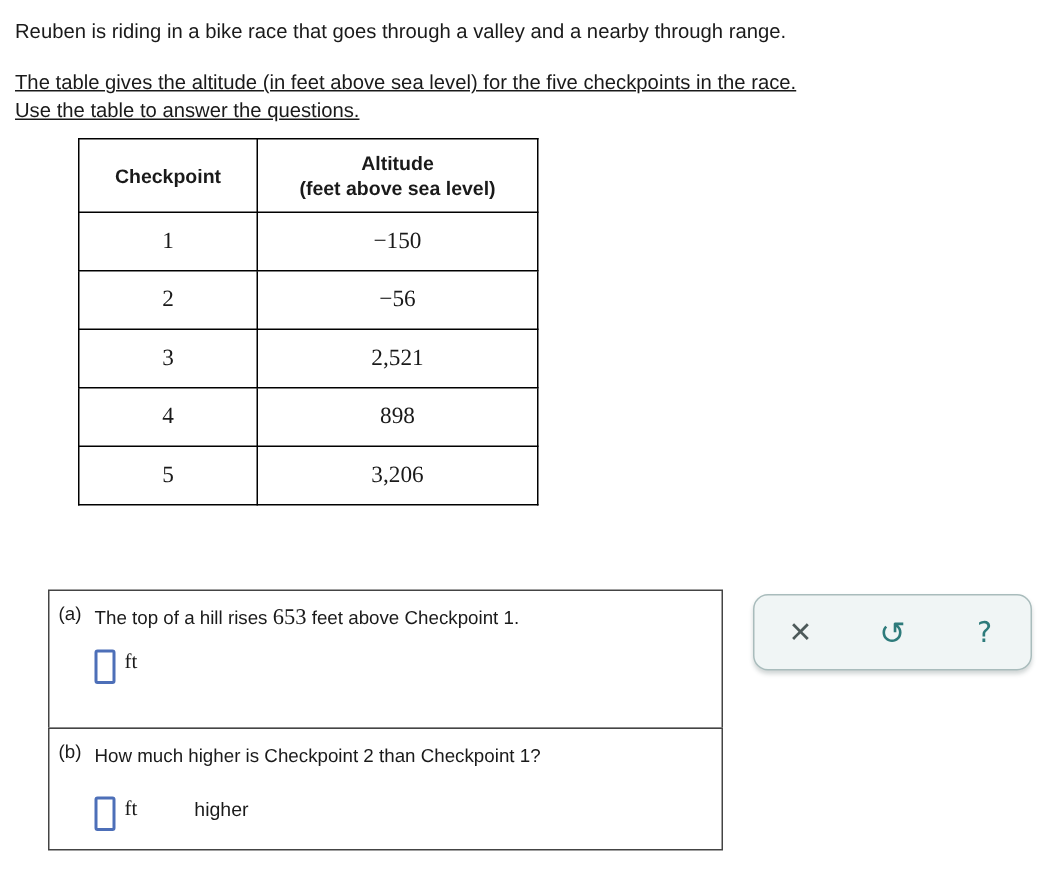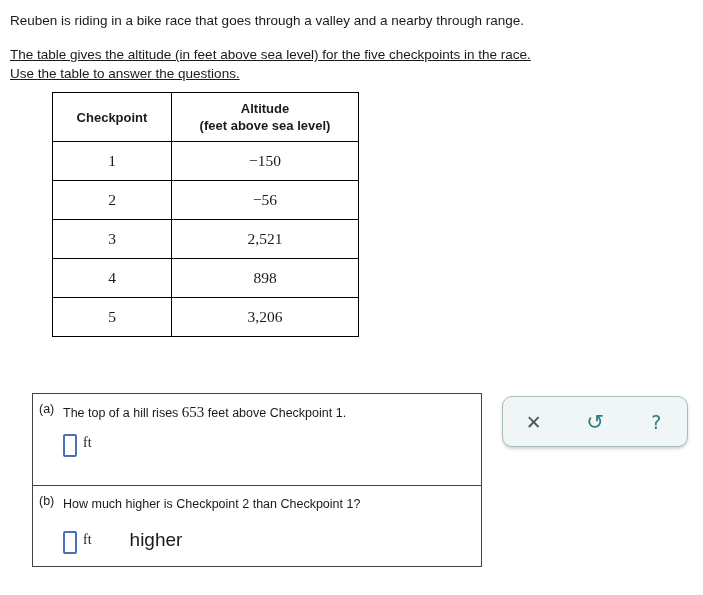--- a/index.html
+++ b/index.html
@@ -42,21 +42,21 @@
     display: flex;
     align-items: flex-start;
   }
   .q-section.b { margin-top: -1px; }
   .q-section.a { height: 93px; }
   .q-section.b { height: 82px; }
   .q-label { font-size: 12.5px; flex: 0 0 24px; padding-top: 1px; }
   .q-body { flex: 1; font-size: 12.5px; line-height: 18px; padding-top: 2px; }
   .math-num { font-family: "Liberation Serif", serif; font-size: 15px; }
   .unit { font-family: "Liberation Serif", serif; font-size: 14px; }
-  .suffix { font-size: 19px; padding-left: 32px; }
+  .suffix { font-size: 13px; padding-left: 32px; }
   .answer-row { display: flex; align-items: flex-start; gap: 6px; margin-top: 12px; }
   .q-section.b .answer-row { margin-top: 18px; }
   input.answer-input {
     width: 14px; height: 23px;
     border: 2px solid #4d6fb8;
     border-radius: 2px;
     font-family: "Liberation Serif", serif;
     font-size: 13px;
     text-align: center;
     padding: 0;

